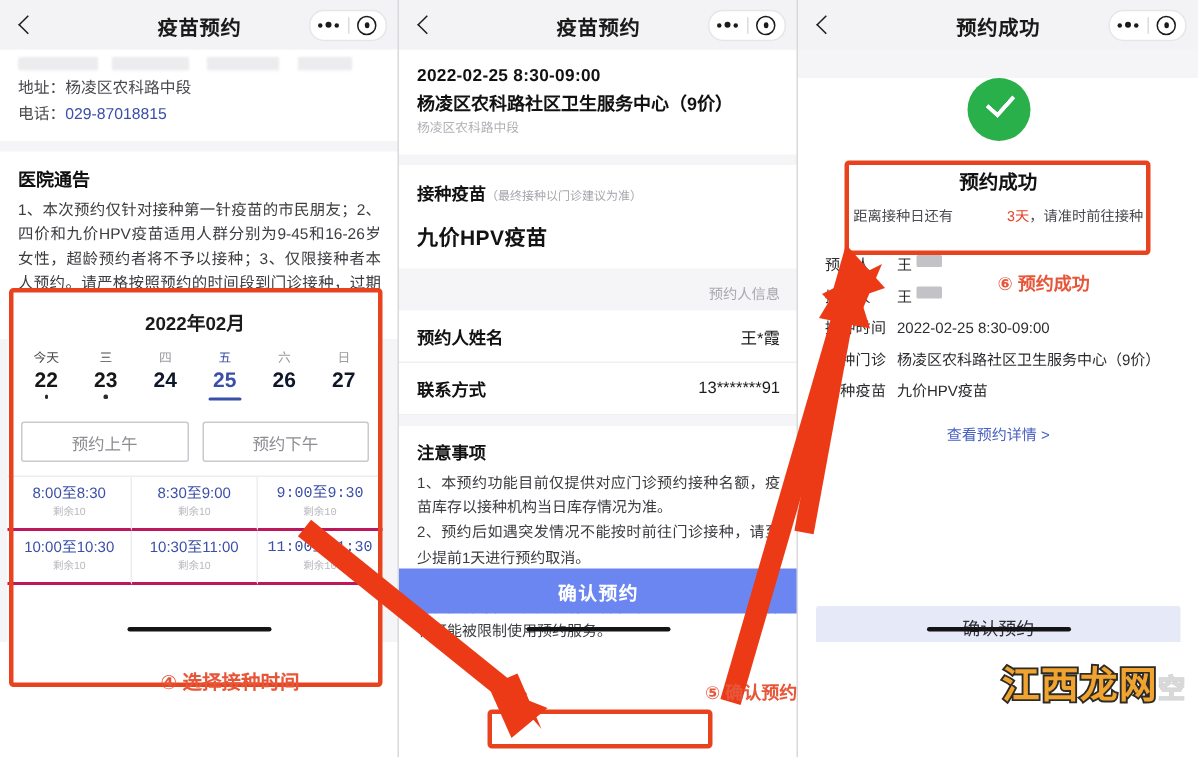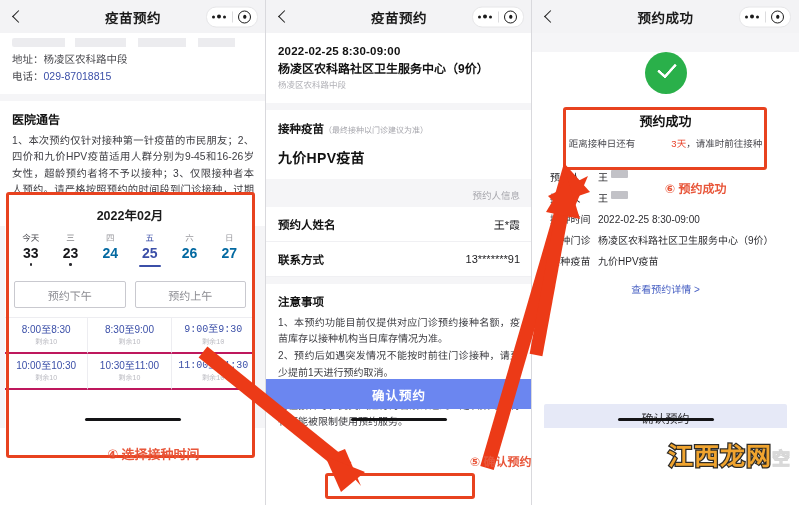--- a/index.html
+++ b/index.html
@@ -80,21 +80,21 @@
   .l-notice h3{margin:0 0 6px 0;font-size:12px;font-weight:bold;color:#111;}
   .l-notice p{margin:0;font-size:10.3px;line-height:16.4px;color:#3c3c41;text-align:justify;}
 
   
   .cal-wrap{position:absolute;left:5px;top:193px;width:250px;}
   .cal-card{background:#fff;padding:6px 0 0 0;}
   .cal-title{text-align:center;font-size:12.5px;font-weight:bold;color:#1b1b1b;padding:6px 0 8px 0;}
   .cal-days{display:flex;padding:0 6px 4px 6px;}
   .cal-day{flex:1;text-align:center;}
   .cal-day .dow{font-size:8.5px;color:#9b9ba0;line-height:12px;}
-  .cal-day .num{font-size:14px;font-weight:bold;color:#0369a1;line-height:19px;}
+  .cal-day .num{font-size:14px;font-weight:bold;color:#0f172a;line-height:19px;}
   .cal-day.active .dow{color:#3b4fa8;}
   .cal-day.active .num{color:#3b4fa8;}
   .cal-day.strong .dow{color:#4c4c52;}
   .cal-day.strong .num{color:#17171a;}
   .cal-day .dot{width:2.5px;height:2.5px;border-radius:50%;background:#2c2c31;margin:0 auto;}
   .cal-day .bar{width:22px;height:2px;background:#3b4fa8;margin:2px auto 0 auto;border-radius:1px;}
   .cal-day .spacer{height:4px;}
   .ampm{display:flex;gap:9px;padding:10px 9px 9px 9px;}
   .ampm button{
     flex:1;height:27px;border:1px solid #c9c9cf;background:#fff;
@@ -231,21 +231,21 @@
       <h3>医院通告</h3>
       <p>1、本次预约仅针对接种第一针疫苗的市民朋友；2、四价和九价HPV疫苗适用人群分别为9-45和16-26岁女性，超龄预约者将不予以接种；3、仅限接种者本人预约。请严格按照预约的时间段到门诊接种，过期作废。</p>
     </div>
 
     <div class="cal-wrap">
       <div class="cal-card">
         <div class="cal-title">2022年02月</div>
         <div class="cal-days" id="cal-days">
             <div class="cal-day strong">
               <div class="dow">今天</div>
-              <div class="num">33</div>
+              <div class="num">22</div>
               <div class="dot"></div>
             </div>
             <div class="cal-day strong">
               <div class="dow">三</div>
               <div class="num">23</div>
               <div class="dot"></div>
             </div>
             <div class="cal-day">
               <div class="dow">四</div>
               <div class="num">24</div>
@@ -261,22 +261,22 @@
               <div class="num">26</div>
               <div class="spacer"></div>
             </div>
             <div class="cal-day">
               <div class="dow">日</div>
               <div class="num">27</div>
               <div class="spacer"></div>
             </div>
           </div>
         <div class="ampm">
+          <button>预约上午</button>
           <button>预约下午</button>
-          <button>预约上午</button>
         </div>
         <div class="slots" id="slot-grid">
             <div class="slot">
               <div class="t">8:00至8:30</div>
               <div class="r">剩余10</div>
             </div>
             <div class="slot">
               <div class="t">8:30至9:00</div>
               <div class="r">剩余10</div>
             </div>

